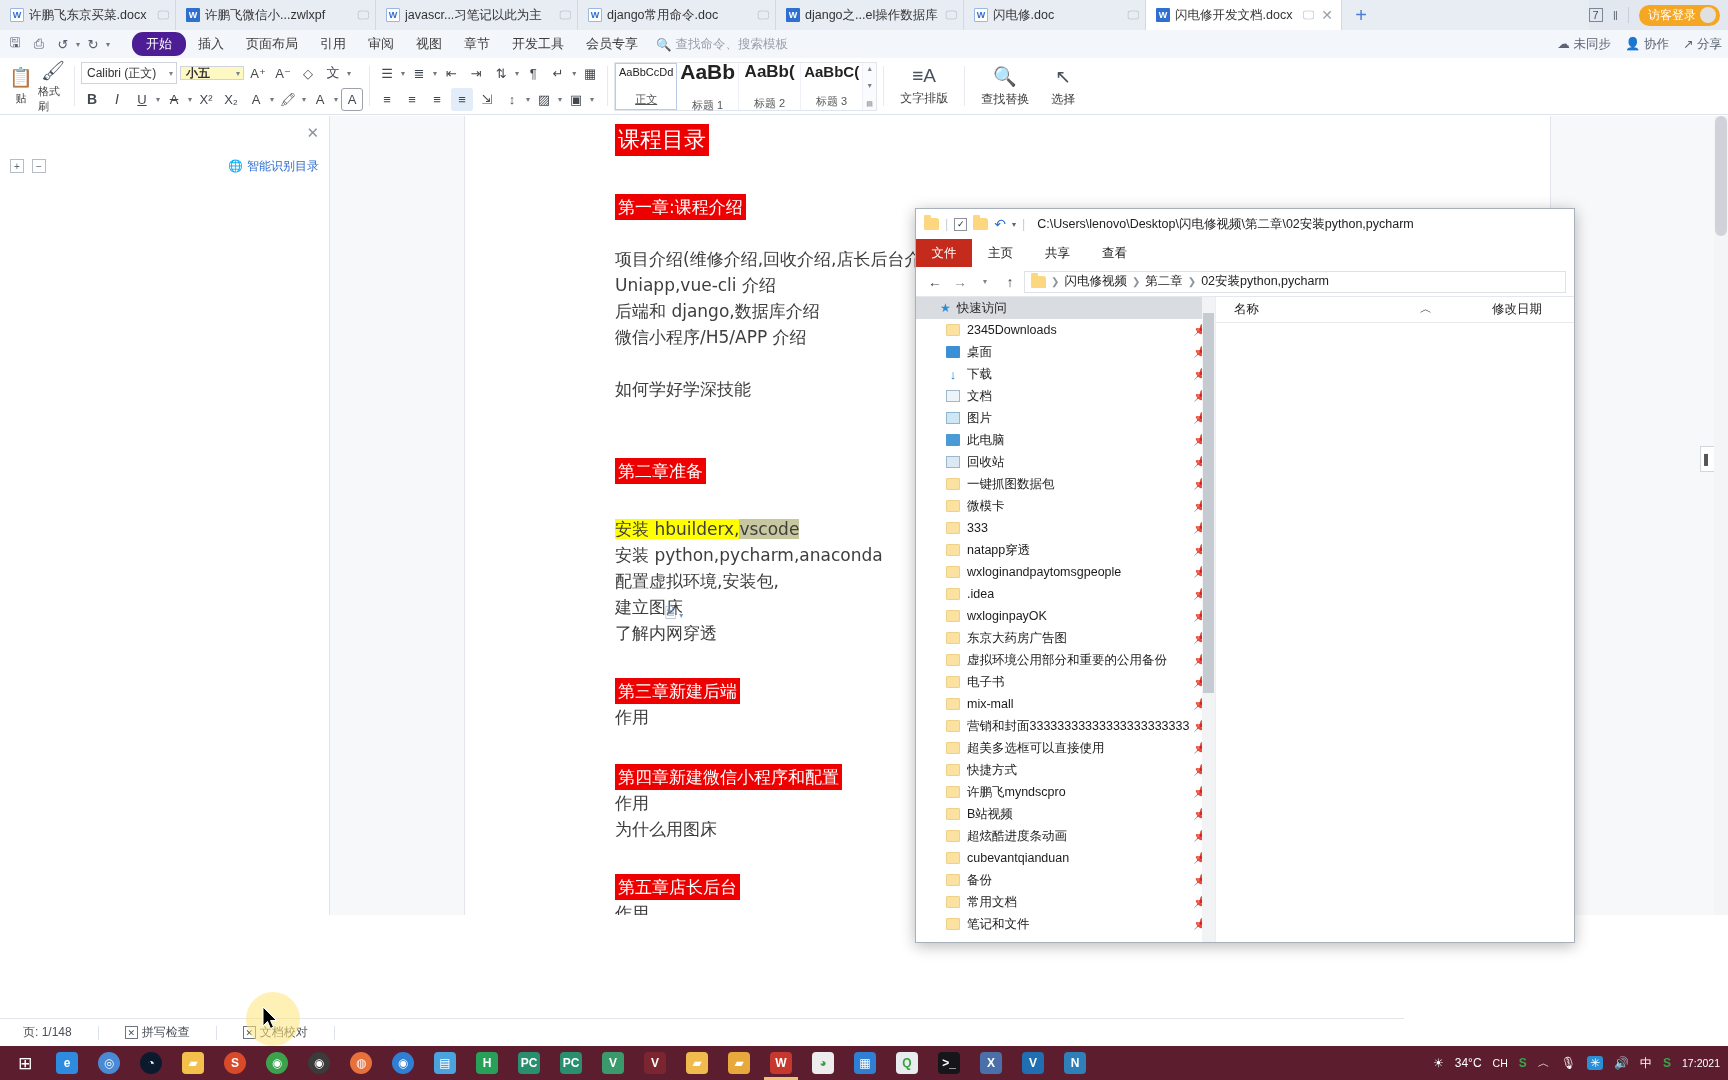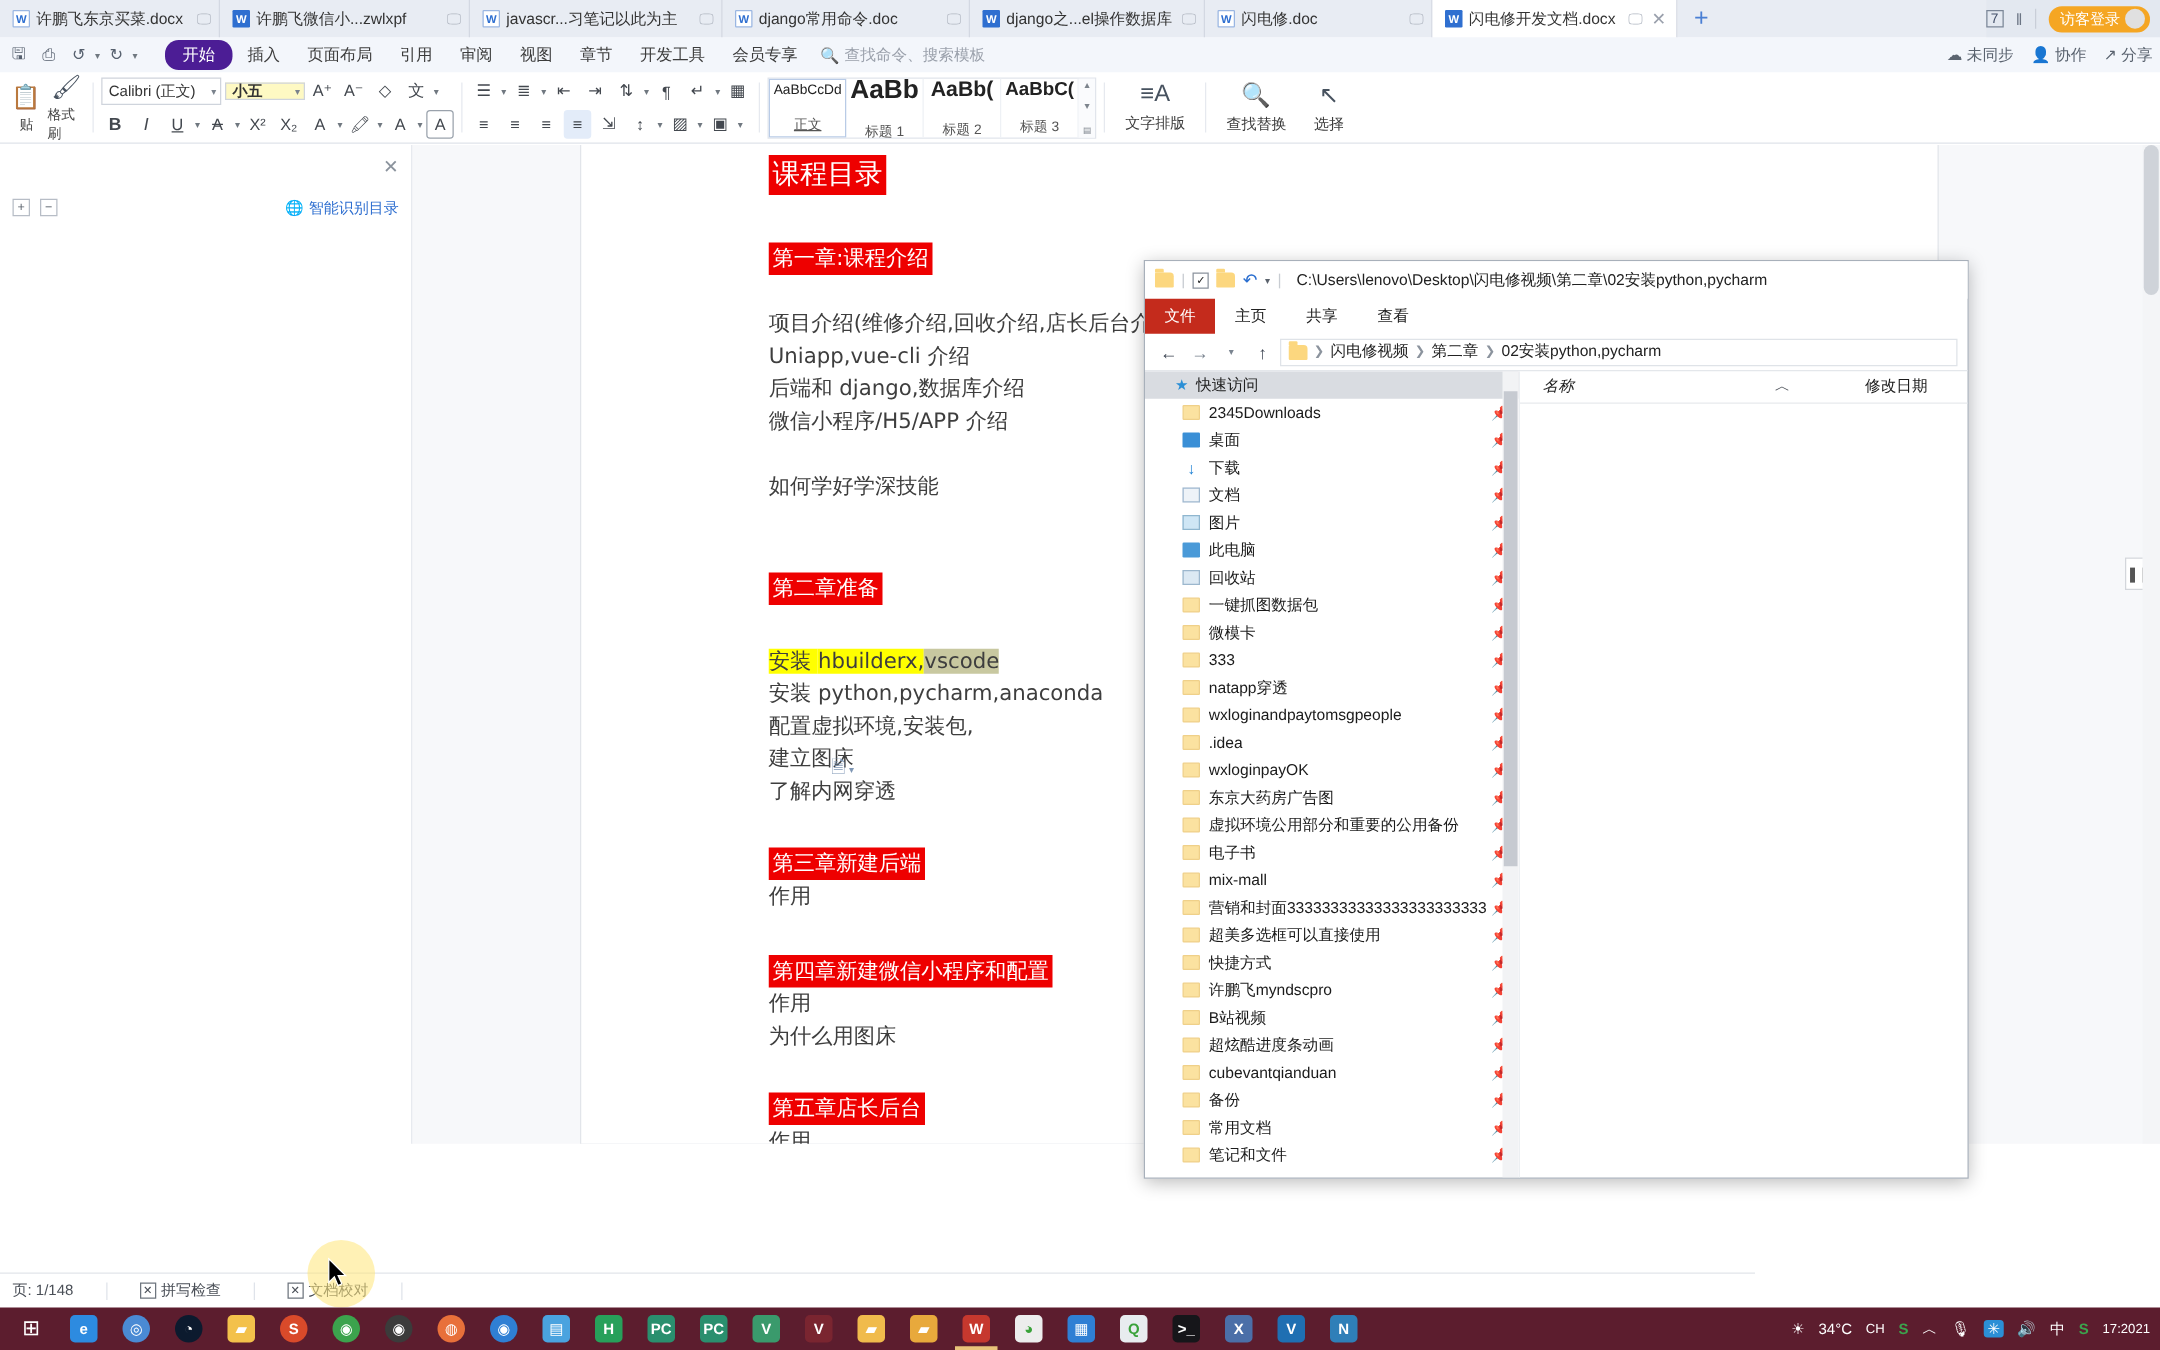--- a/index.html
+++ b/index.html
@@ -169,28 +169,28 @@
   .ti.pc { background:#4a9ad8; border-radius:1px; }
   .ti.bin { background:#dce9f3; border:1px solid #9cb7cd; }
   .tname { white-space:nowrap; overflow:hidden; }
   .tree-scroll { position:absolute; right:0; top:0; width:13px; height:645px;
                  background:#f2f3f5; }
   .tree-scroll .th { position:absolute; top:16px; left:1px; width:11px; height:380px;
                  background:#c6cad1; }
   .exp-list { flex:1; position:relative; }
   .listhdr { height:26px; display:flex; align-items:center; font-size:12.5px;
              color:#1b1b1b; border-bottom:1px solid #e8eaed; }
-  .colname { width:150px; padding-left:18px;font-style:italic; }
+  .colname { width:150px; padding-left:18px; }
   .colsort { width:120px; text-align:center; color:#4a4f57; }
   .coldate { padding-left:6px; }
 
   
   .statusbar { position:absolute; left:0; top:1018px; width:1404px; height:28px;
                background:#fff; border-top:1px solid #e2e5ea; display:flex;
-               align-items:center; font-size:12px; color:#4a4f57; gap:16px; }
+               align-items:center; font-size:12px; color:#4a4f57; gap:16px;padding-left:13px; }
   .sb { display:flex; align-items:center; gap:4px; padding:0 10px; }
   .sbsep { width:1px; height:14px; background:#dfe3ea; }
   .xbox { width:13px; height:13px; border:1px solid #6e757e; display:flex;
           align-items:center; justify-content:center; font-size:9px; }
 
   
   .taskbar { position:absolute; left:0; top:1046px; width:1728px; height:34px;
              background:#5c1d2e; display:flex; align-items:center; padding-left:4px; }
   .tbitem { width:42px; height:34px; display:flex; align-items:center;
             justify-content:center; position:relative; }

